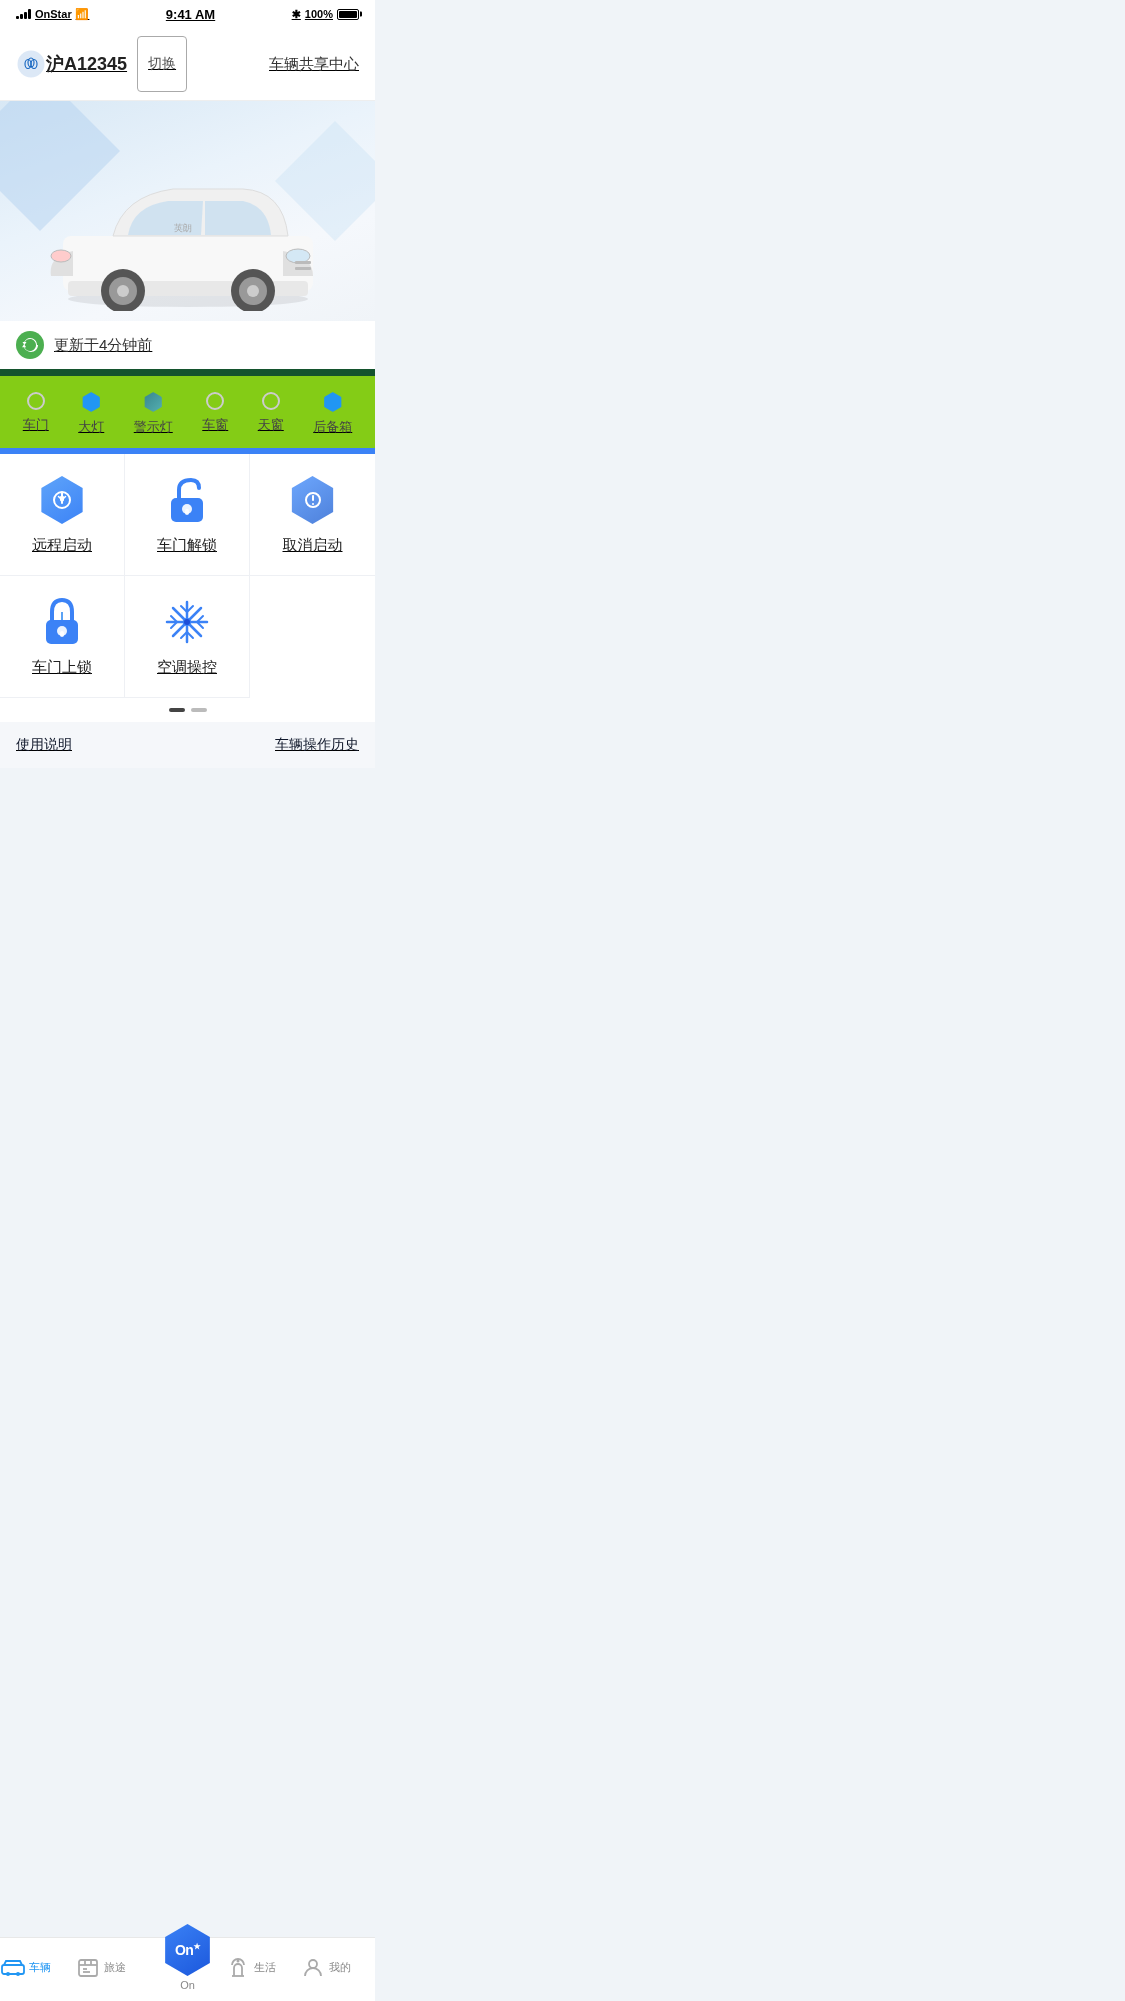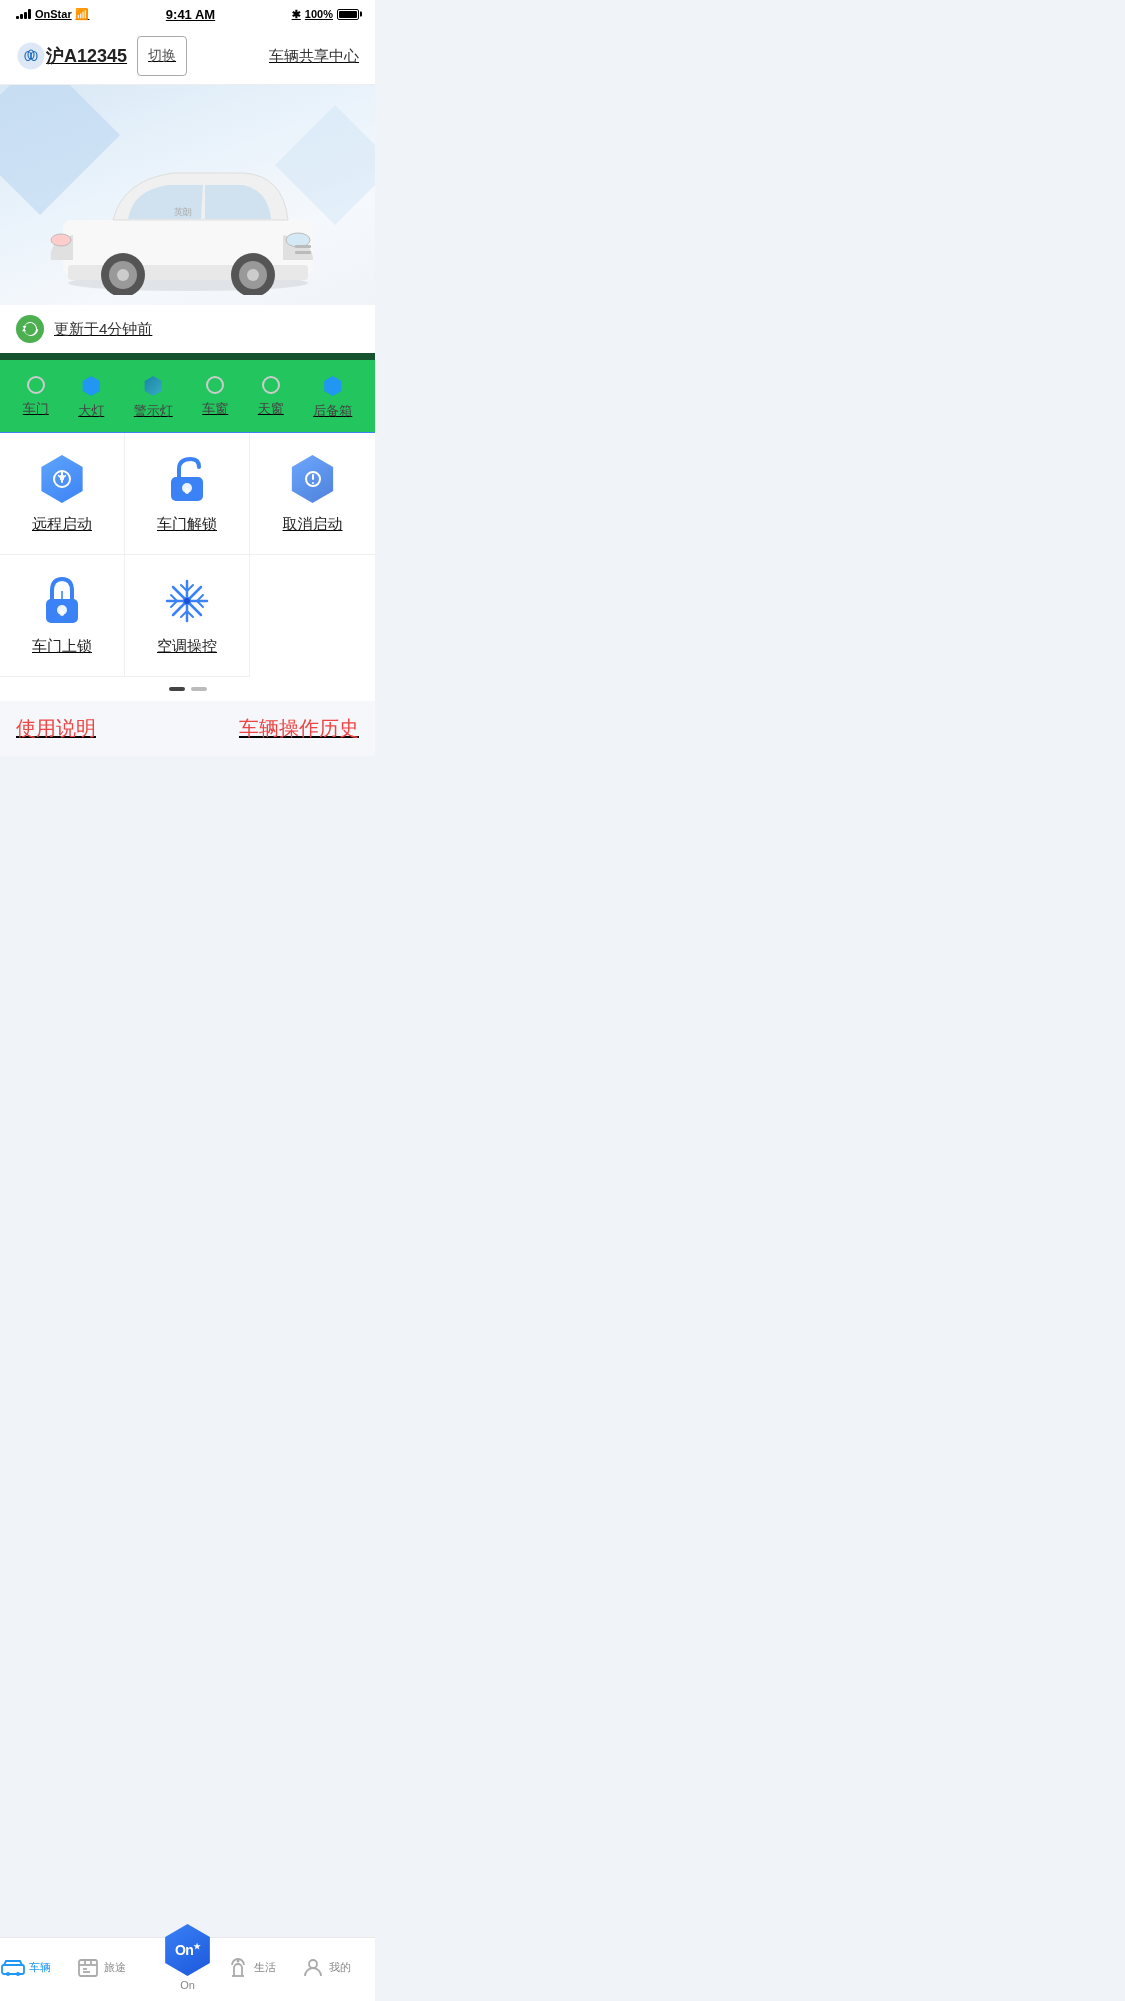--- a/index.html
+++ b/index.html
@@ -47,21 +47,21 @@
     }
     .plate-number {
       font-size: 18px;
       font-weight: 600;
       color: #222;
       margin-right: 10px;
     }
     .switch-btn {
       border: 1.5px solid #aaa;
       border-radius: 4px;
-      padding: 10px 10px;
+      padding: 18px 10px;
       font-size: 14px;
       color: #555;
       background: transparent;
       cursor: pointer;
     }
     .share-center {
       margin-left: auto;
       font-size: 15px;
       color: #333;
     }
@@ -124,26 +124,26 @@
       font-size: 16px;
       font-weight: bold;
     }
     .update-text {
       font-size: 15px;
       color: #333;
     }
 
     
     .indicators-row {
-      background: #22c55e;
+      background: #84cc16;
       display: flex;
       justify-content: space-around;
       align-items: flex-start;
       padding: 16px 8px 12px;
-      border-bottom: 1px solid #3b82f6;
+      border-bottom: 6px solid #3b82f6;
     }
     .indicator-item {
       display: flex;
       flex-direction: column;
       align-items: center;
       gap: 6px;
       cursor: pointer;
     }
     .indicator-dot {
       width: 18px;
@@ -248,22 +248,22 @@
     }
 
     
     .footer-links {
       display: flex;
       justify-content: space-between;
       padding: 14px 16px;
       background: #f5f7fa;
     }
     .footer-link {
-      font-size: 20px;
-      color: #ef4444;
+      font-size: 14px;
+      color: #0f172a;
       cursor: pointer;
     }
 
     
     .bottom-nav {
       position: fixed;
       bottom: 0;
       left: 0;
       width: 375px;
       background: #fff;

